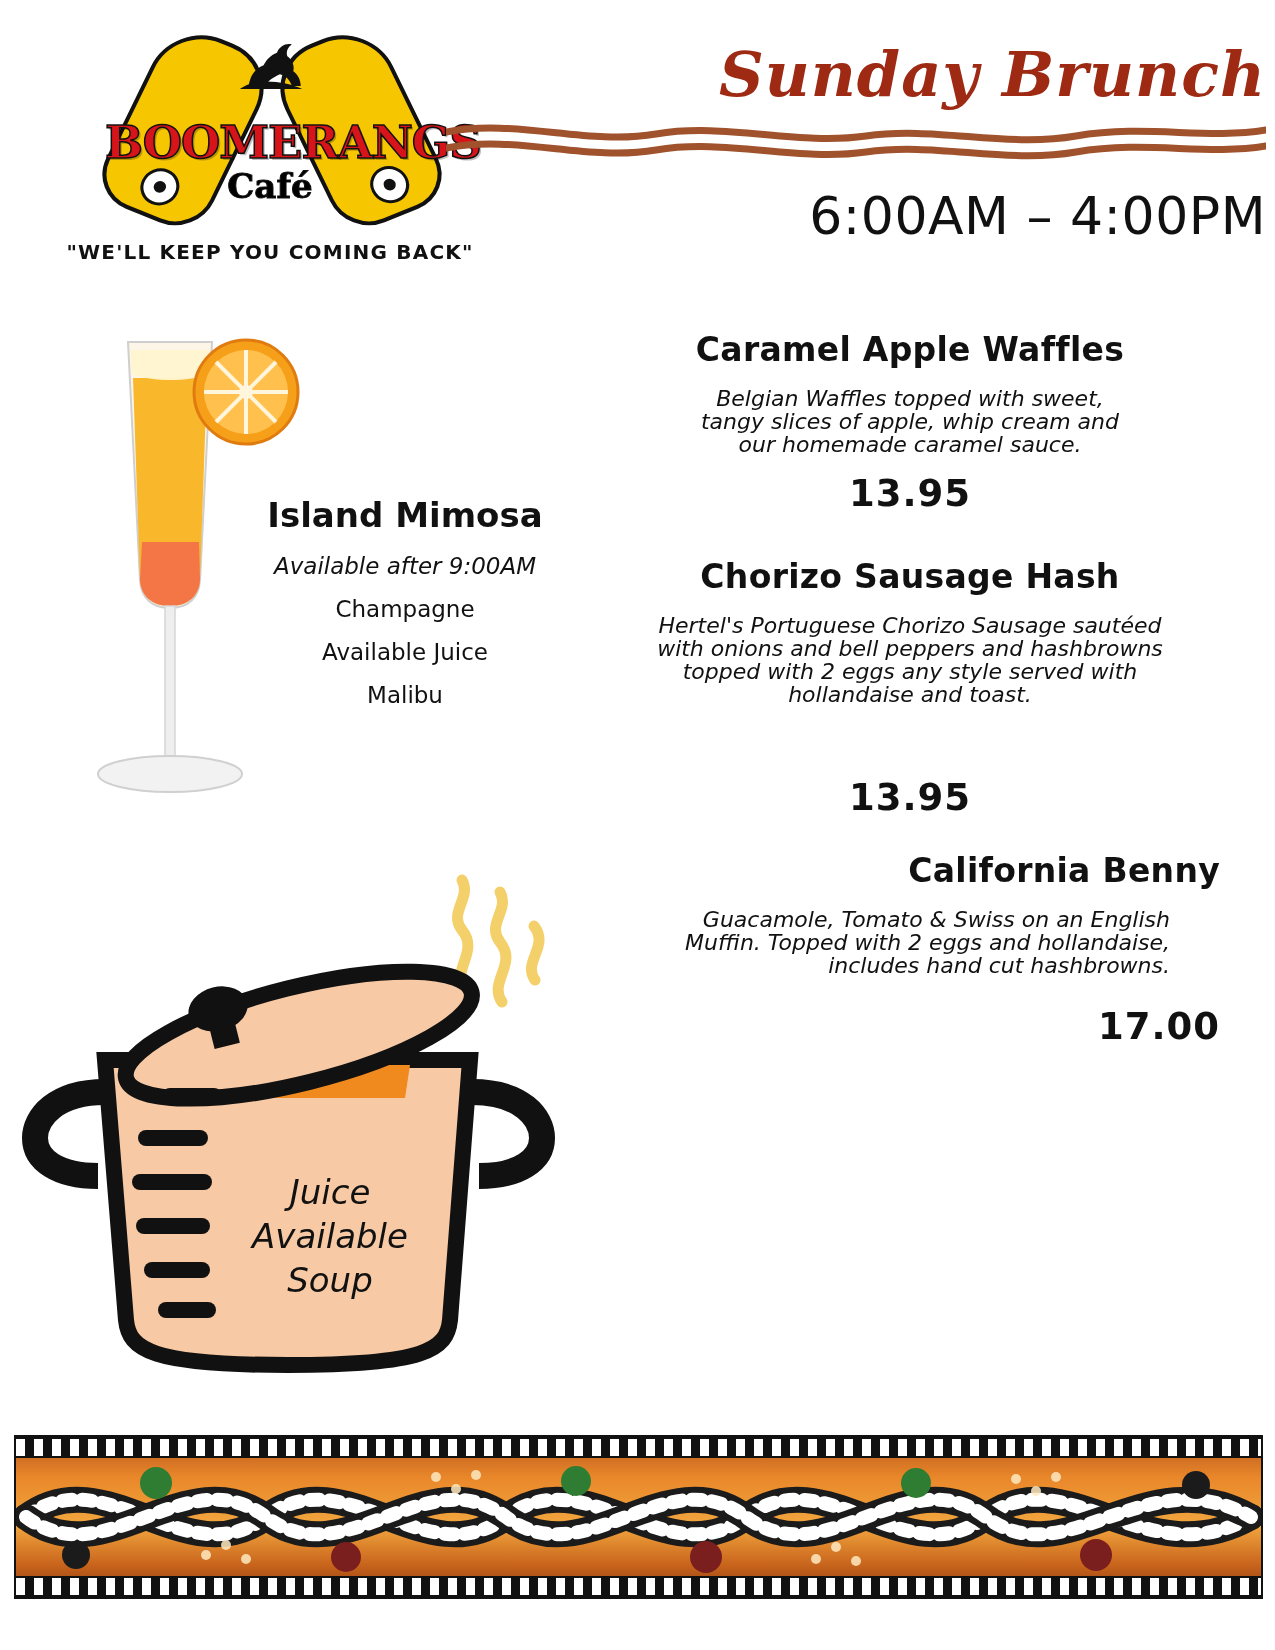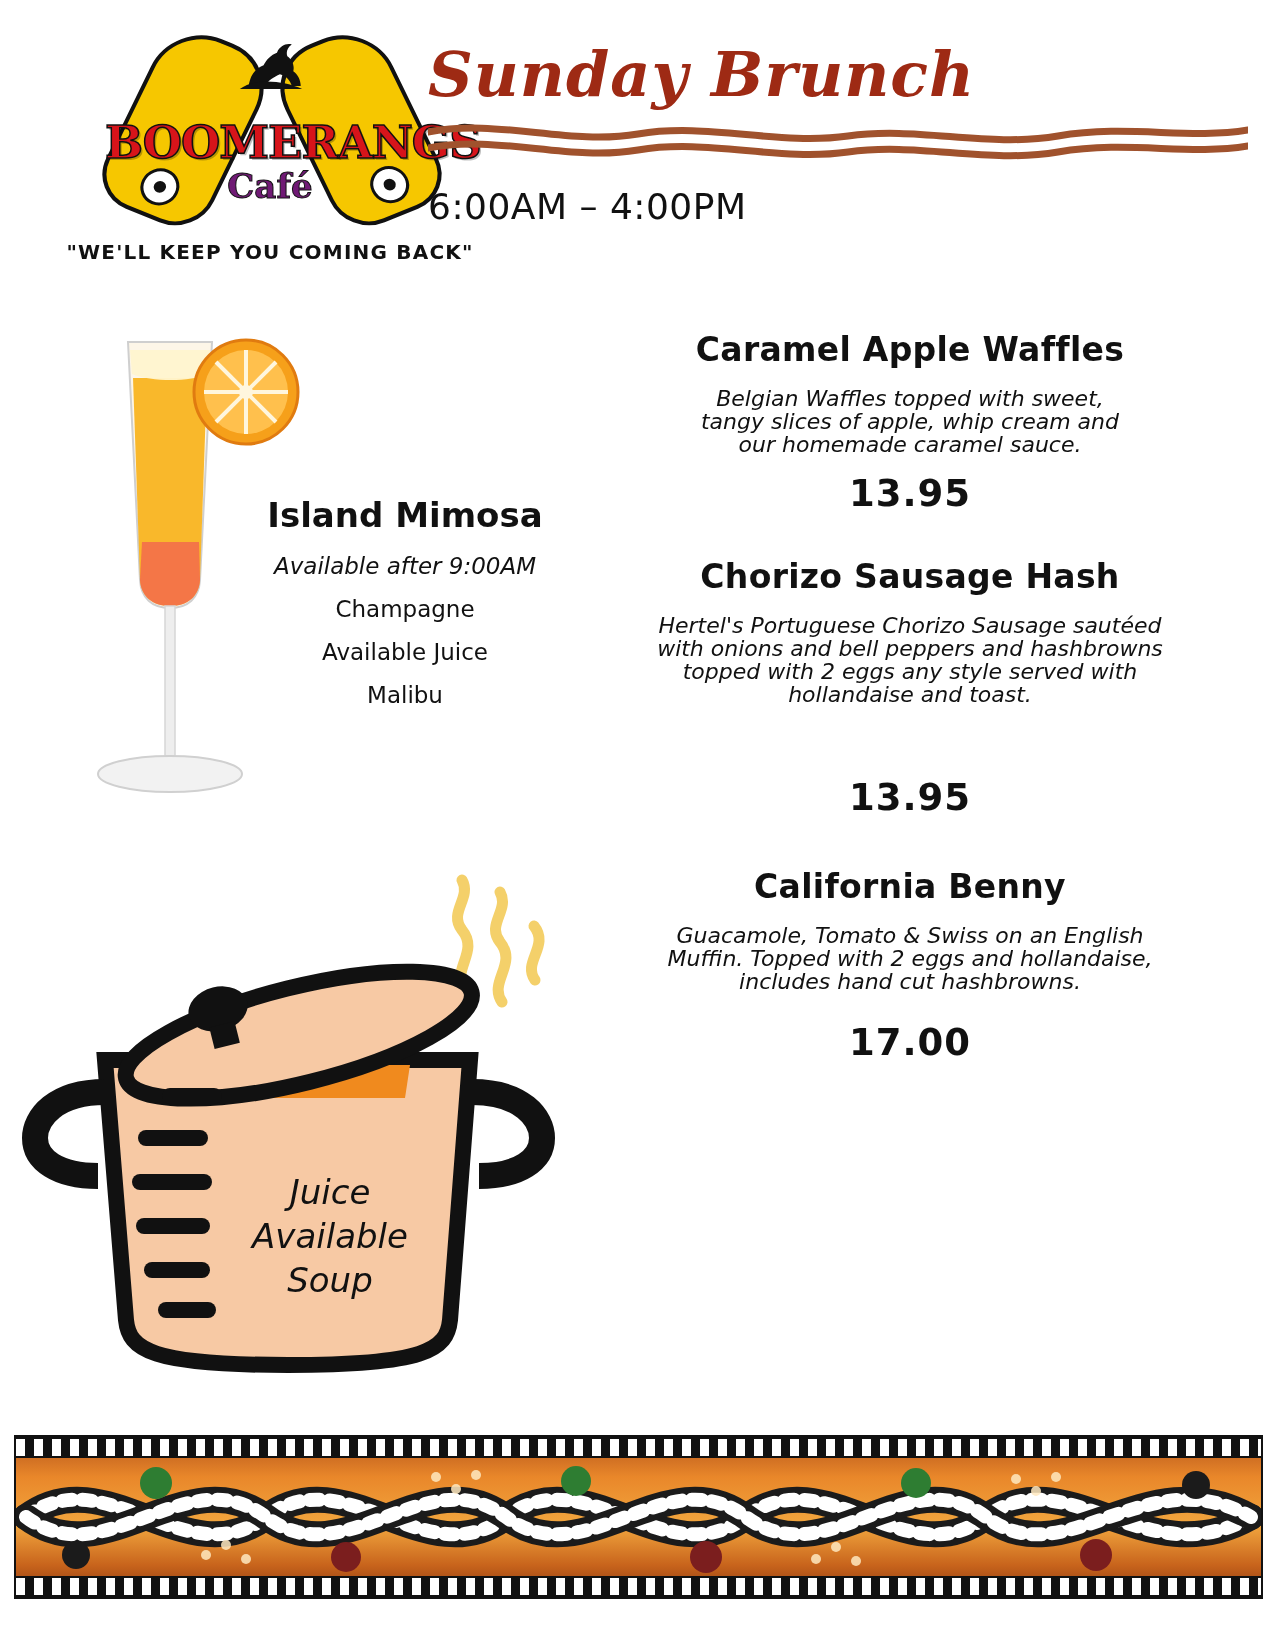--- a/index.html
+++ b/index.html
@@ -101,62 +101,62 @@
     text-shadow: 2px 2px 0 rgba(0,0,0,0.25);
   }
   #logo-sub {
     position: absolute;
     left: 0; top: 148px;
     width: 330px;
     text-align: center;
     font-family: "DejaVu Serif", serif;
     font-weight: bold;
     font-size: 34px;
-    color: #701a75;
+    color: #000000;
     -webkit-text-stroke: 1px #111;
   }
   #logo-tagline {
     position: absolute;
     left: 0;
     top: 222px;
     width: 520px;
     text-align: center;
     font-family: "DejaVu Sans", sans-serif;
     font-weight: bold;
     font-size: 20px;
     letter-spacing: 1.2px;
     color: #111;
   }
 
   
   #title-block {
     position: absolute;
-    left: 428px;
+    left: 446px;
     top: 40px;
     width: 820px;
-    text-align: left;
+    text-align: right;
   }
   #brunch-title {
     font-family: "DejaVu Serif", serif;
     font-style: italic;
     font-weight: bold;
     font-size: 62px;
     color: #9E2A14;
     letter-spacing: 1px;
     line-height: 70px;
   }
   #squiggle {
     margin-top: 6px;
     width: 820px;
     height: 52px;
   }
   #brunch-hours {
     margin-top: 14px;
     font-family: "DejaVu Sans", sans-serif;
-    font-size: 36px;
+    font-size: 52px;
     color: #111;
     letter-spacing: 0.5px;
   }
 
   
   #mimosa-img {
     position: absolute;
     left: 60px;
     top: 330px;
     width: 260px;
@@ -239,21 +239,21 @@
     font-size: 37px;
     color: #111;
     margin-top: 16px;
     letter-spacing: 1px;
   }
   .item-block { margin-bottom: 10px; }
   #item-waffles .item-desc { width: 430px; }
   #item-chorizo { margin-top: 42px; }
   #item-chorizo .item-desc { width: 540px; }
   #item-chorizo .item-price { margin-top: 70px; }
-  #item-benny { margin-top: 48px; }
+  #item-benny { margin-top: 32px; text-align: right; }
   #item-benny .item-desc { width: 520px; }
   #item-benny .item-price { margin-top: 28px; }
 
   
   #footer-band {
     position: absolute;
     left: 14px;
     top: 1435px;
     width: 1245px;
     height: 160px;

